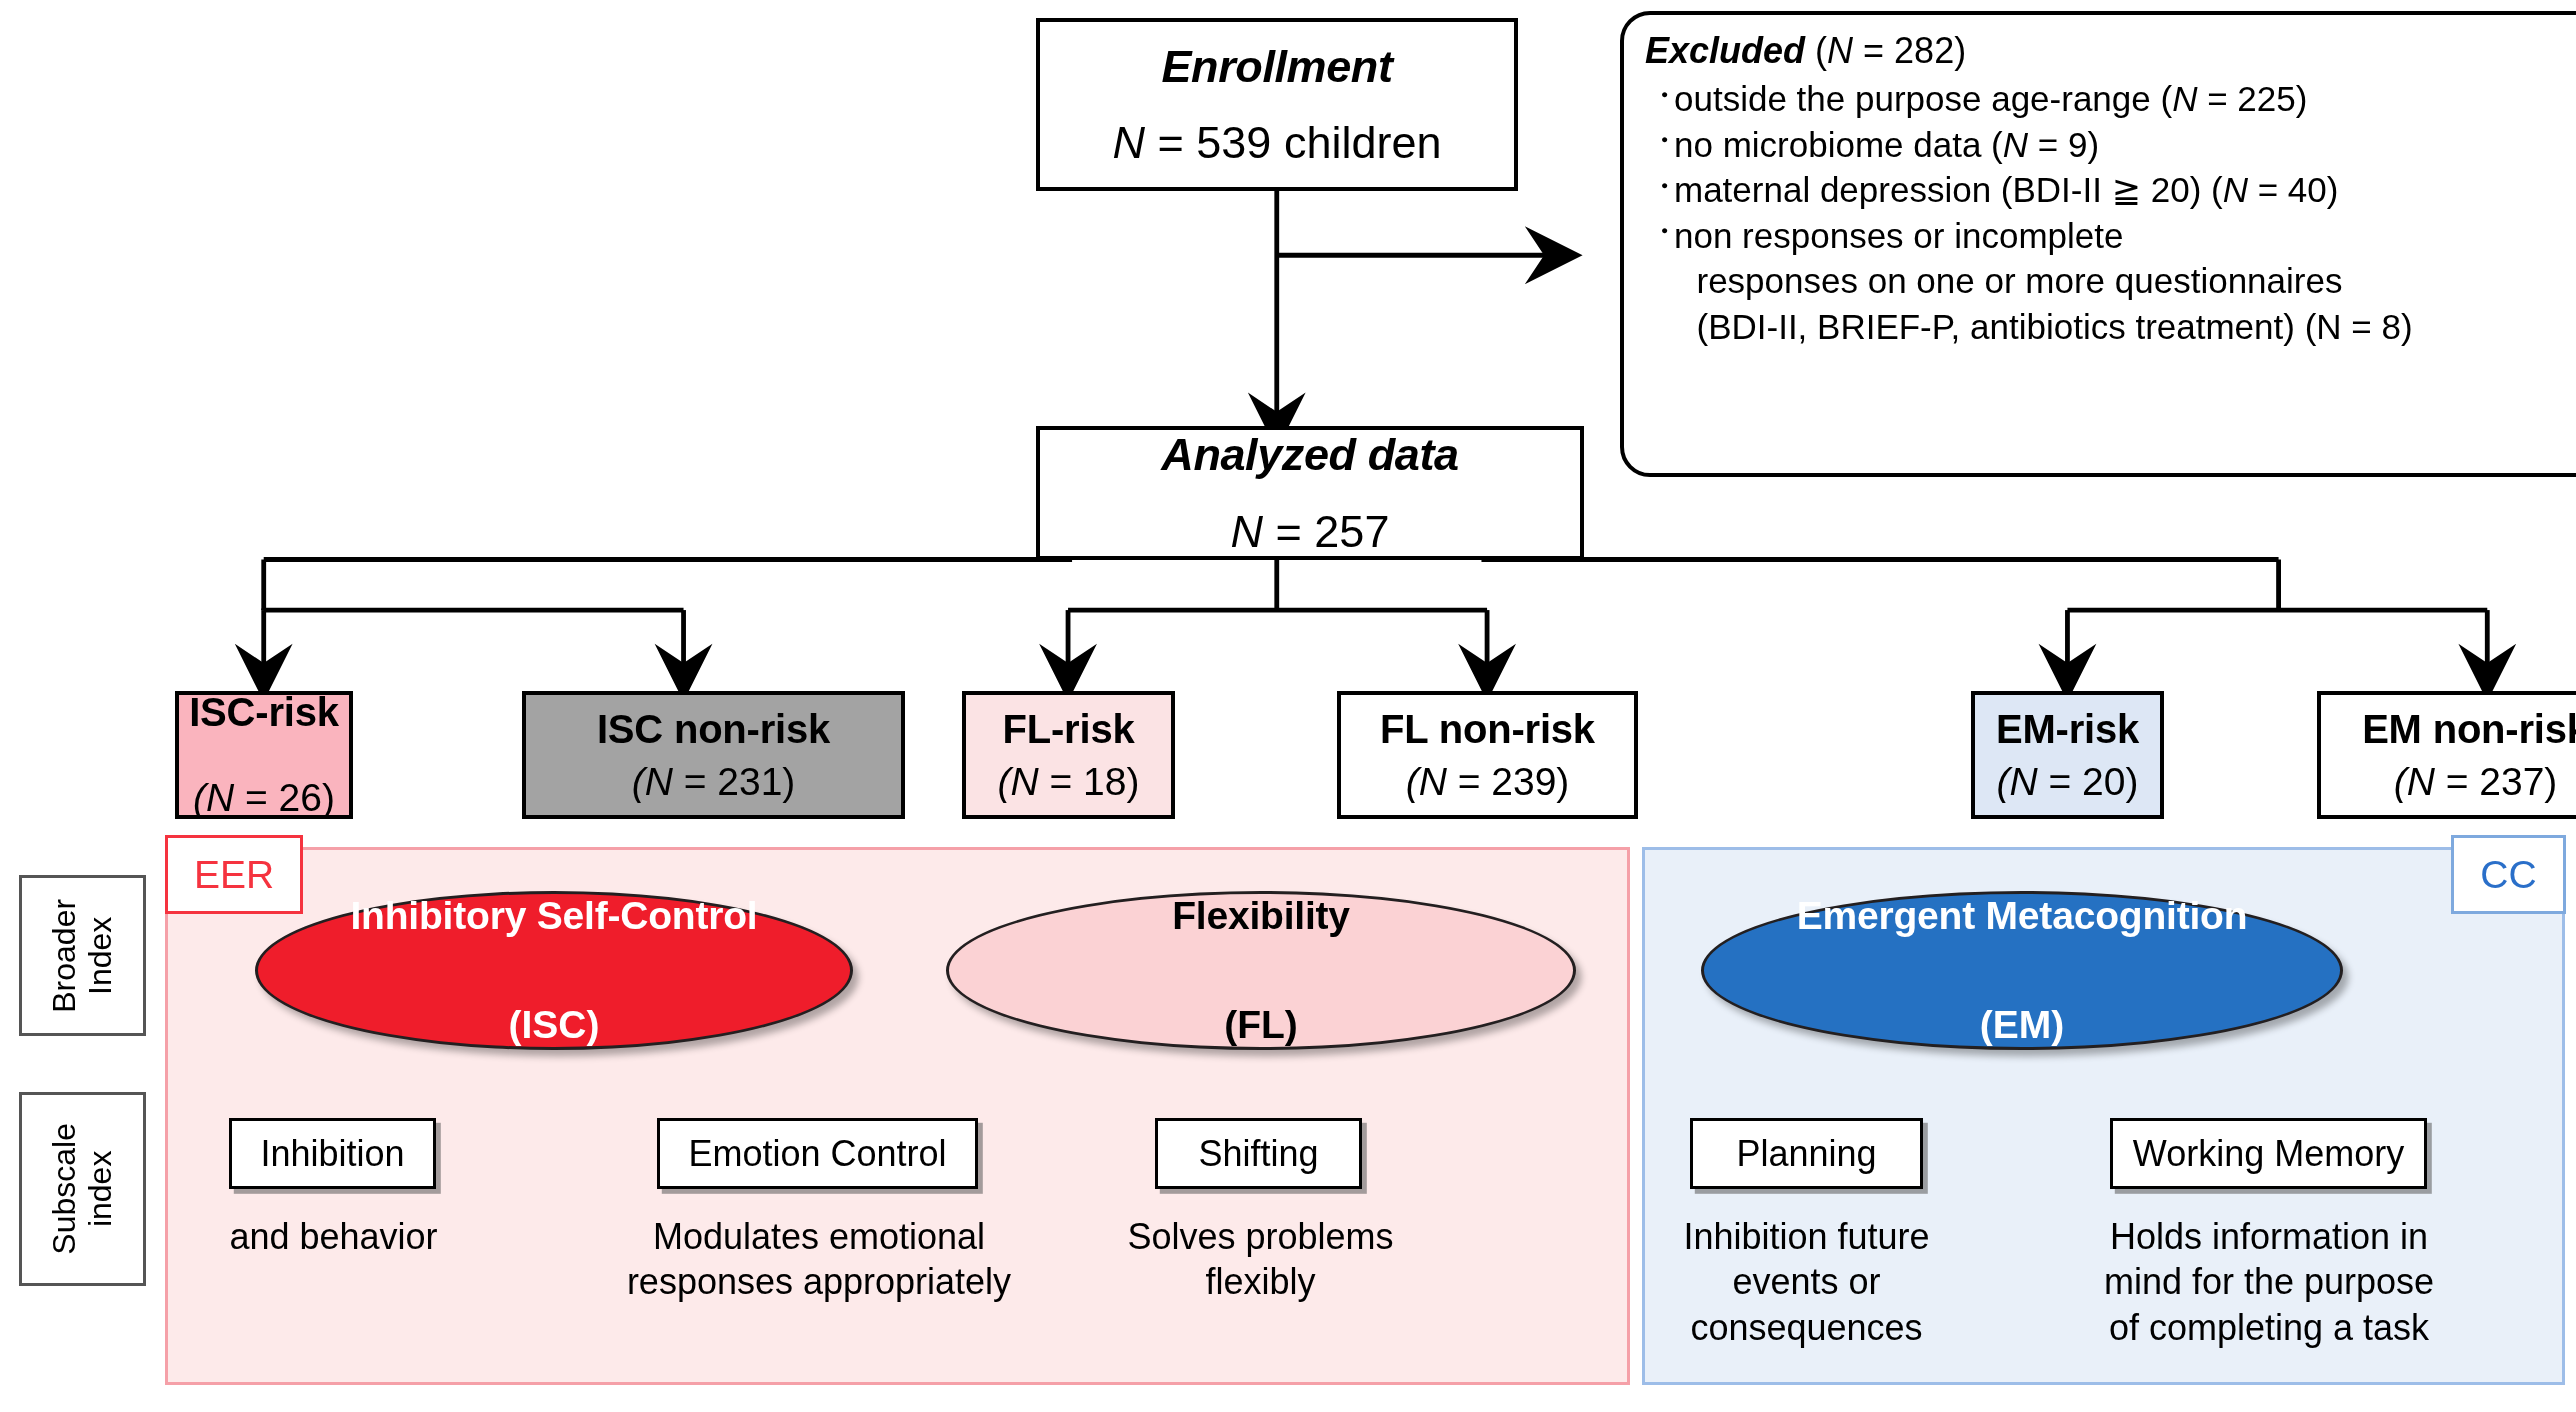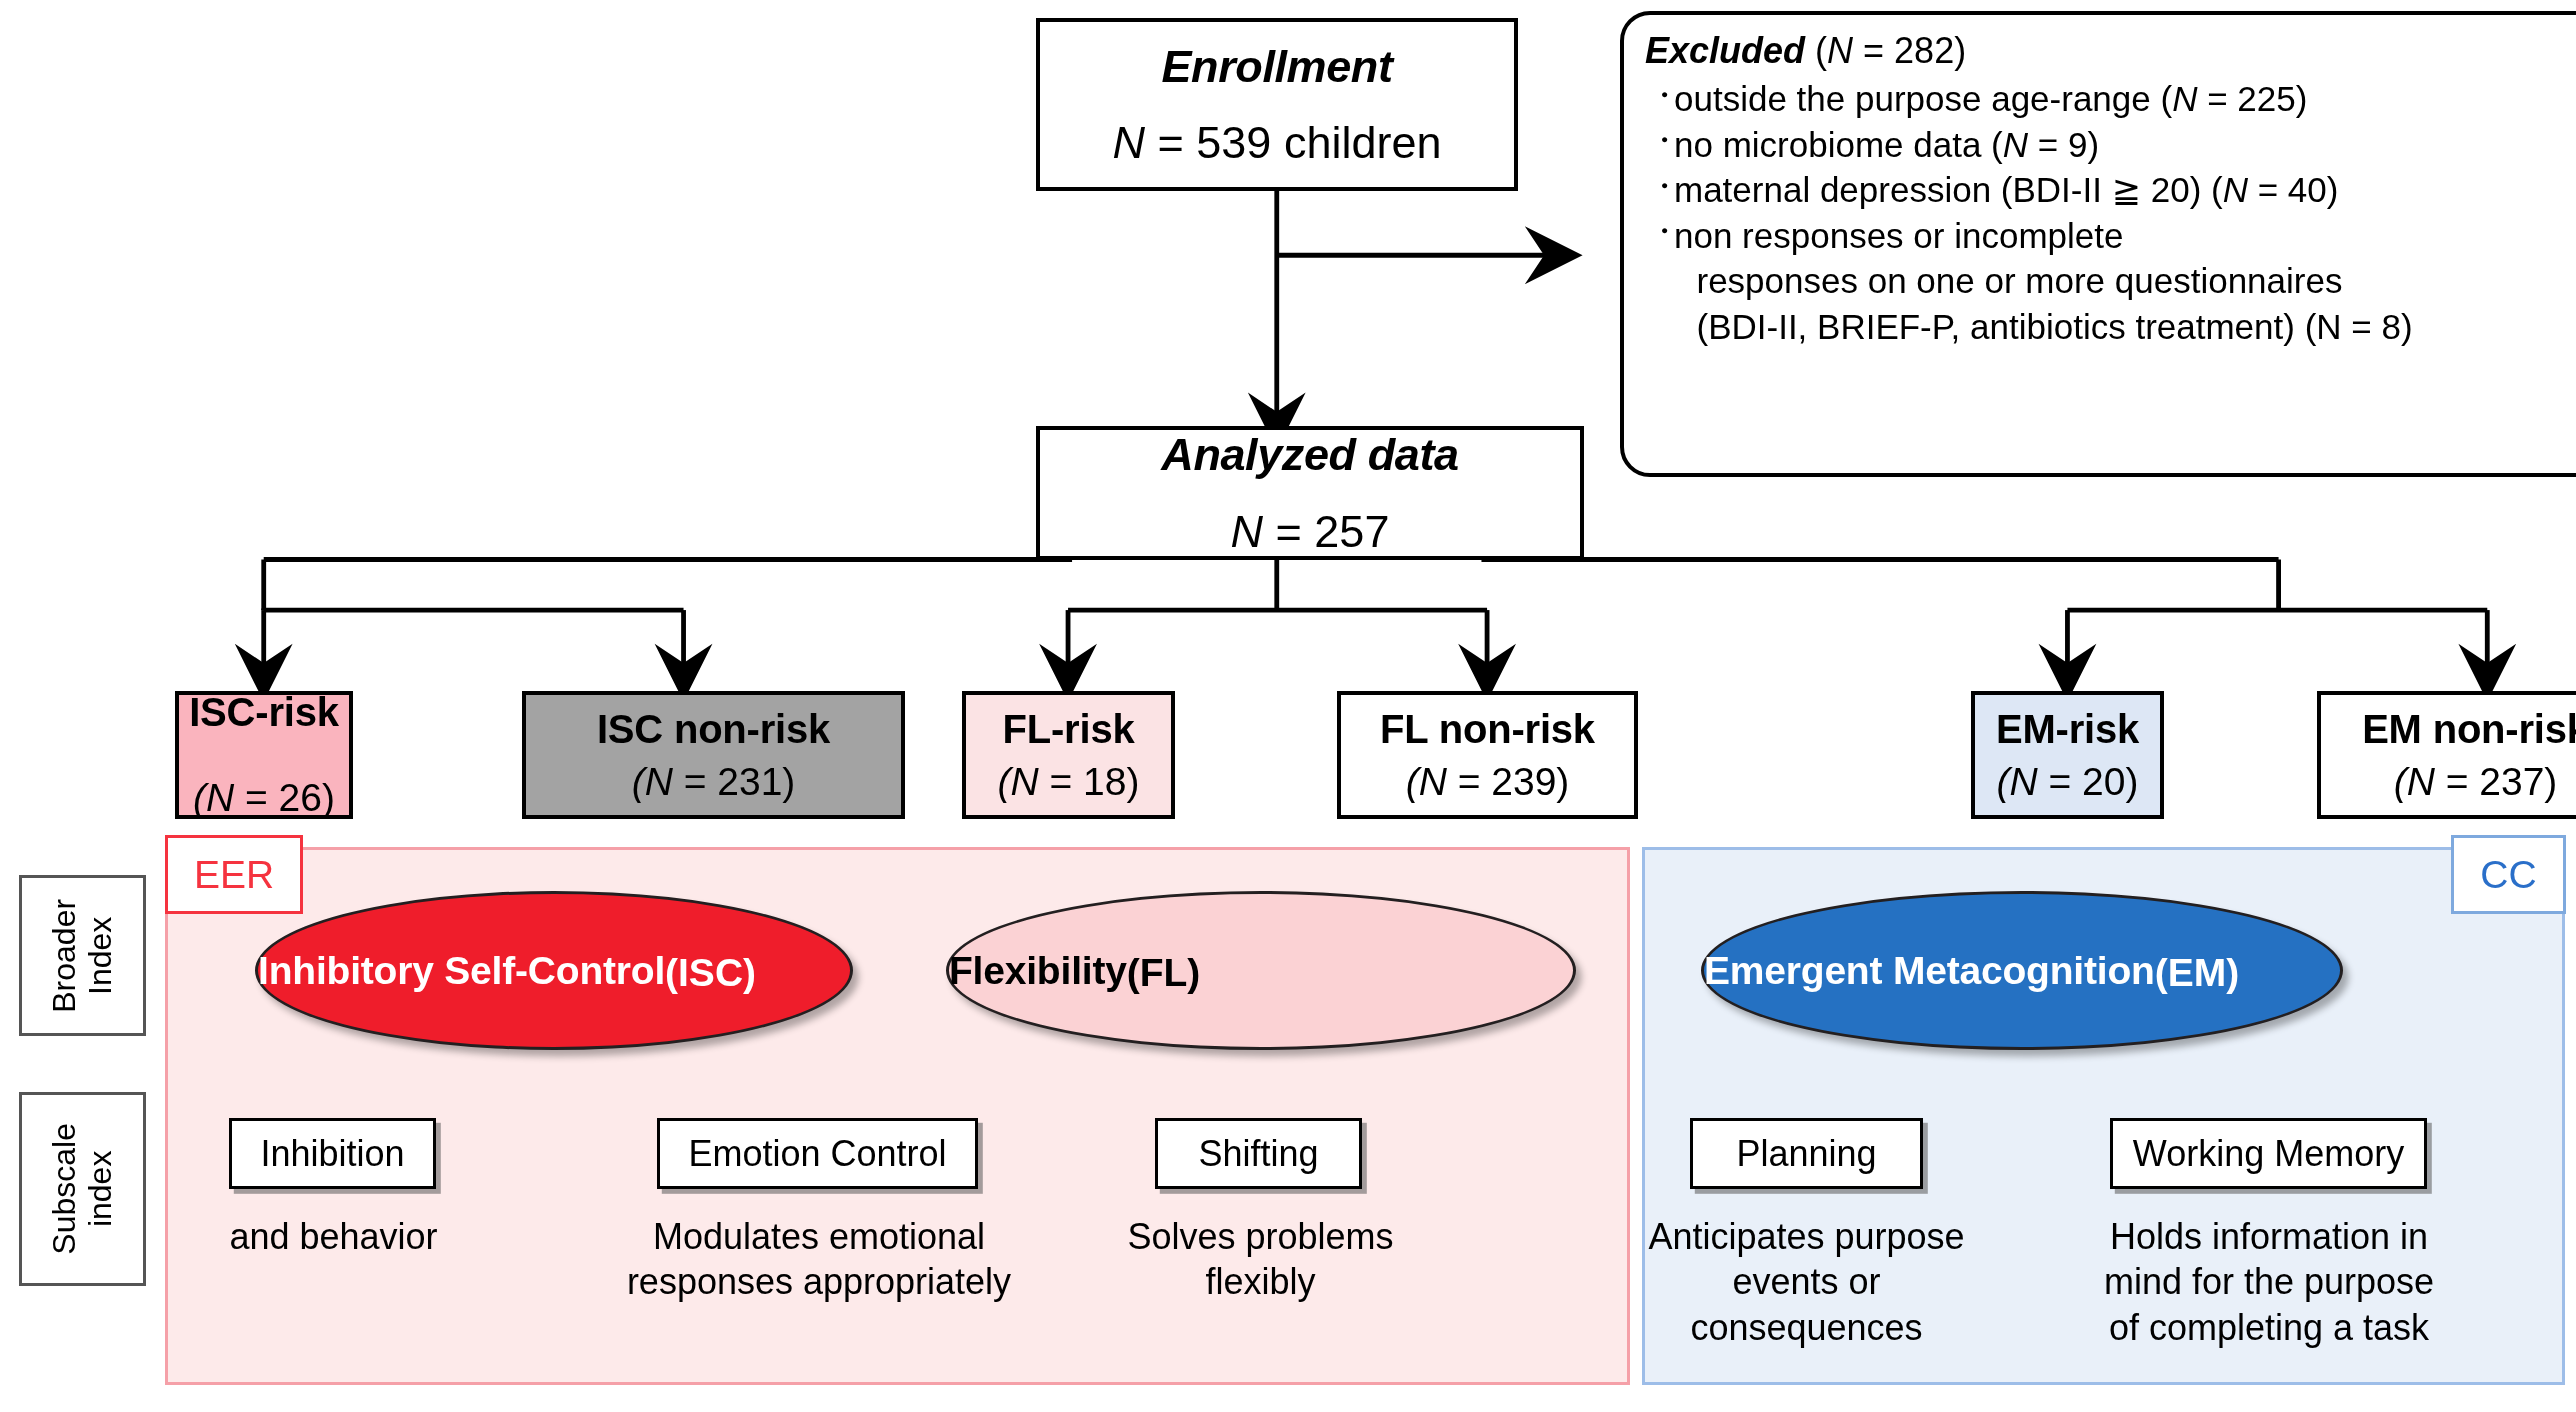--- a/index.html
+++ b/index.html
@@ -109,23 +109,23 @@
     font-size: 39px;
     font-weight: normal;
     box-sizing: border-box;
   }
 
   
   .ellipse {
     border-radius: 50%;
     border: 3.2px solid #231f20;
     display: flex;
-    flex-direction: row;
-    align-items: center;
-    justify-content: flex-start;
+    flex-direction: column;
+    align-items: center;
+    justify-content: space-between;
     text-align: center;
     font-weight: bold;
     box-shadow: 5.6px 6.4px 7.2px rgba(0,0,0,0.30);
   }
   .ellipse .l1 { font-size: 39px; letter-spacing: -0.2px; }
   .ellipse .l2 { font-size: 39px; margin-top: 4.8px; }
 
   
   .subbox {
     border: 3.2px solid #000;
@@ -339,21 +339,21 @@
     <div>Modulates emotional</div>
     <div>responses appropriately</div>
   </div>
 
   <div class="desc" style="left:1100px; top:1214px; width:321px;">
     <div>Solves problems</div>
     <div>flexibly</div>
   </div>
 
   <div class="desc" style="left:1646px; top:1214px; width:321px;">
-    <div>Anticipates purpose</div>
+    <div>Inhibition future</div>
     <div>events or</div>
     <div>consequences</div>
   </div>
 
   <div class="desc" style="left:2064px; top:1214px; width:410px;">
     <div>Holds information in</div>
     <div>mind for the purpose</div>
     <div>of completing a task</div>
   </div>
 

